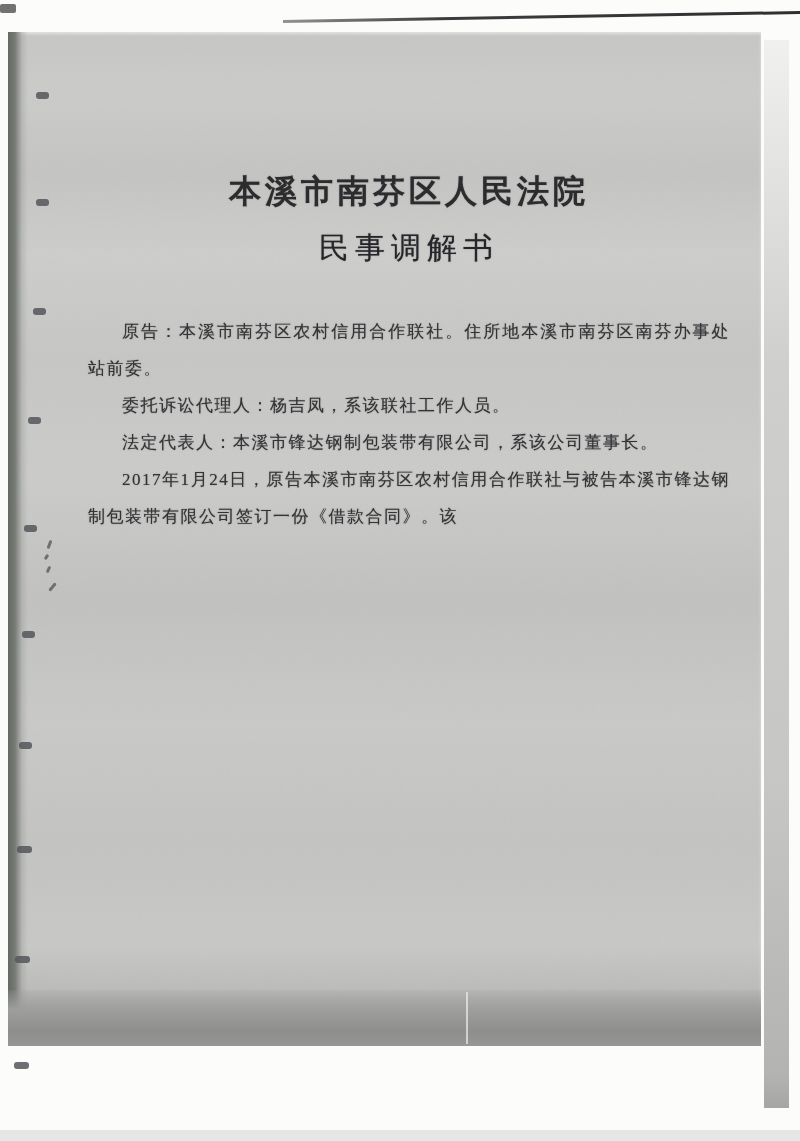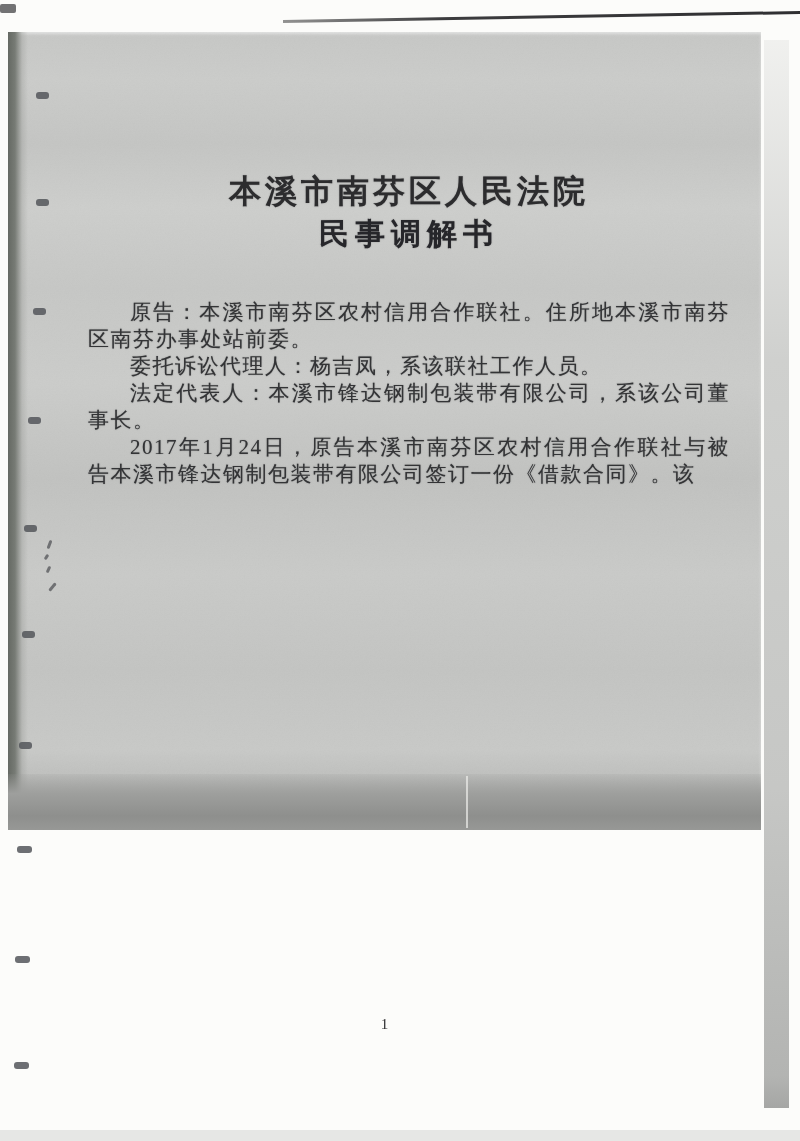--- a/index.html
+++ b/index.html
@@ -26,21 +26,21 @@
     position:absolute; left:764px; top:40px; width:25px; height:1068px;
     background:linear-gradient(180deg, rgba(205,206,204,.25) 0%, #cfd0ce 30%, #c6c7c5 70%, #b3b4b2 97%, #a5a6a4 100%);
   }
   .bottom-edge-strip {
     position:absolute; left:0; top:1130px; width:800px; height:11px;
     background:#e6e7e5;
   }
 
   
   .page {
-    position:absolute; left:8px; top:32px; width:753px; height:798px;
+    position:absolute; left:8px; top:32px; width:753px; height:1014px;
     background:linear-gradient(180deg,
       #c6c7c5 0%, #cbccca 6%, #c4c5c3 14%, #cdcecc 22%, #c6c7c5 32%,
       #cbccca 44%, #c1c2c0 56%, #c9cac8 68%, #c3c4c2 80%, #c8c9c7 90%,
       #b7b8b6 96%, #a6a7a5 100%);
     box-shadow: inset 0 2px 3px rgba(255,255,255,.5);
   }
   .grain { position:absolute; inset:0; width:100%; height:100%; opacity:.55; pointer-events:none; }
 
   .left-edge-shadow {
     position:absolute; left:0; top:0; width:20px; height:100%;
@@ -79,31 +79,31 @@
     position:absolute; left:80px; top:0; width:642px;
     color:#333436;
     text-shadow:0 0 1.2px rgba(35,35,38,.5);
   }
   .court-name {
     padding-top:138px;
     font-size:32px; letter-spacing:4px; text-align:center;
     font-weight:600; color:#2c2c2e;
   }
   .doc-title {
-    margin-top:0;
+    margin-top:14px;
     font-size:30px; letter-spacing:6px; text-align:center;
-    font-weight:bold; color:#26262a;
+    font-weight:normal; color:#26262a;
   }
   .case-number {
     margin-top:38px;
     font-size:21px; letter-spacing:2px;
     text-align:right; padding-right:46px;
     color:#303032;
   }
-  .body-text { margin-top:44px; font-size:21px; line-height:27px; letter-spacing:1.5px; text-align:justify; }
+  .body-text { margin-top:44px; font-size:17px; line-height:37px; letter-spacing:1.5px; text-align:justify; }
   .body-text p { text-indent:2em; }
   .page-number {
     position:absolute; left:0; top:984px; width:100%;
     text-align:center; font-size:15px; color:#2e2e30;
   }
 </style>
 </head>
 <body>
 
 <div class="screen">

